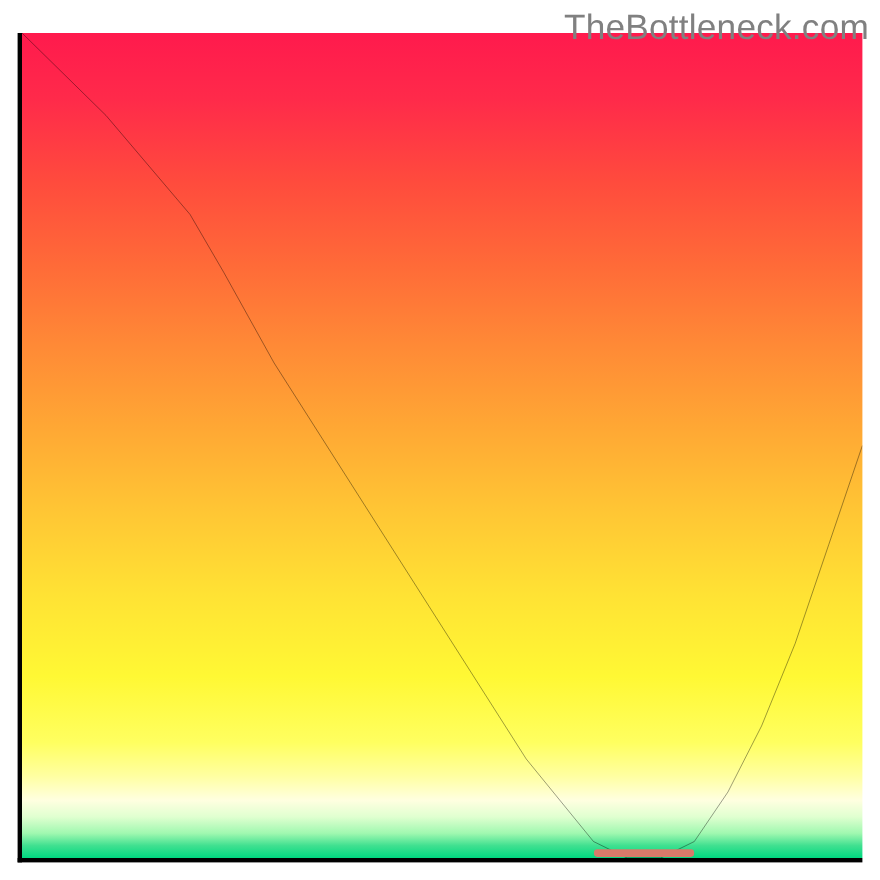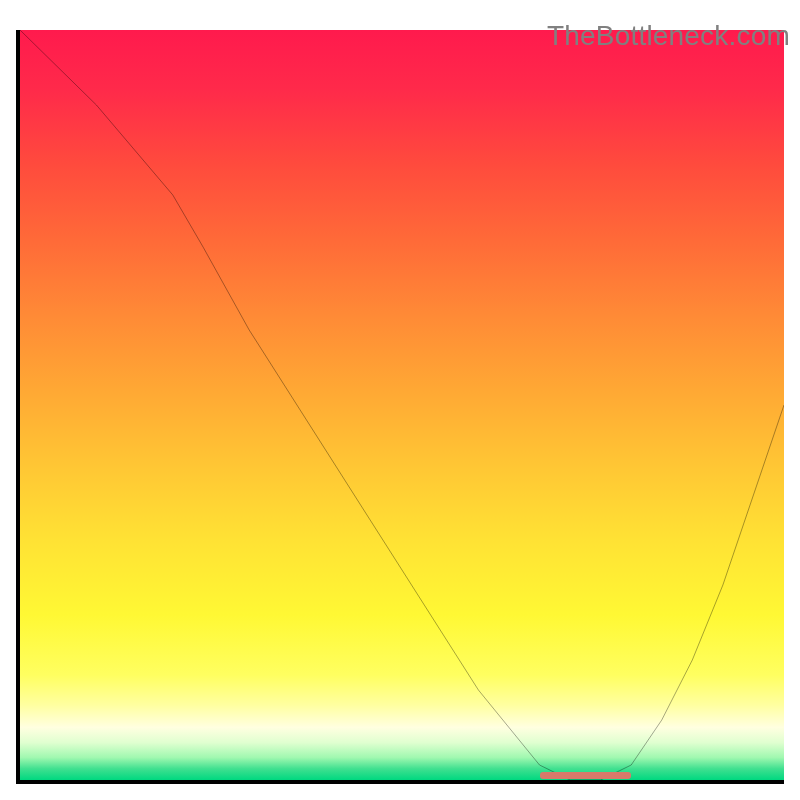--- a/index.html
+++ b/index.html
@@ -10,24 +10,24 @@
     background: #fff;
     font-family: Arial, sans-serif;
   }
   .container {
     position: relative;
     width: 800px;
     height: 800px;
   }
   .watermark {
     position: absolute;
-    top: 20px;
+    top: 6px;
     right: 10px;
     color: #808080;
-    font-size: 28px;
+    font-size: 32px;
     font-weight: 500;
     letter-spacing: 0.2px;
     z-index: 10;
   }
   .plot-area {
     position: absolute;
     left: 16px;
     top: 30px;
     width: 768px;
     height: 754px;

